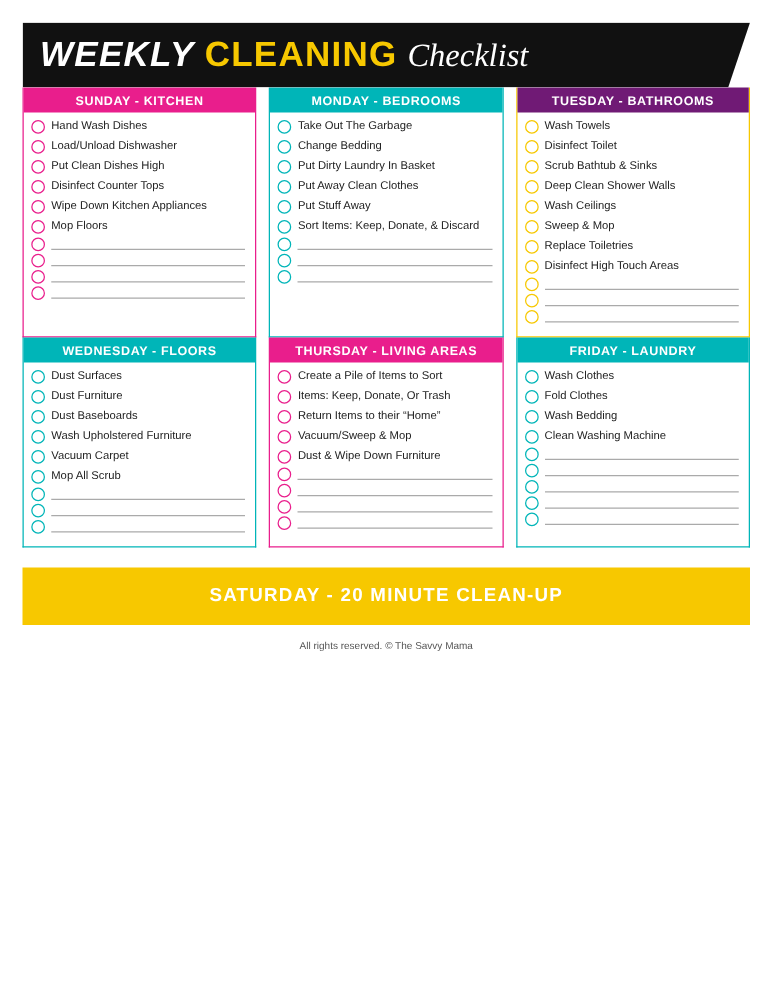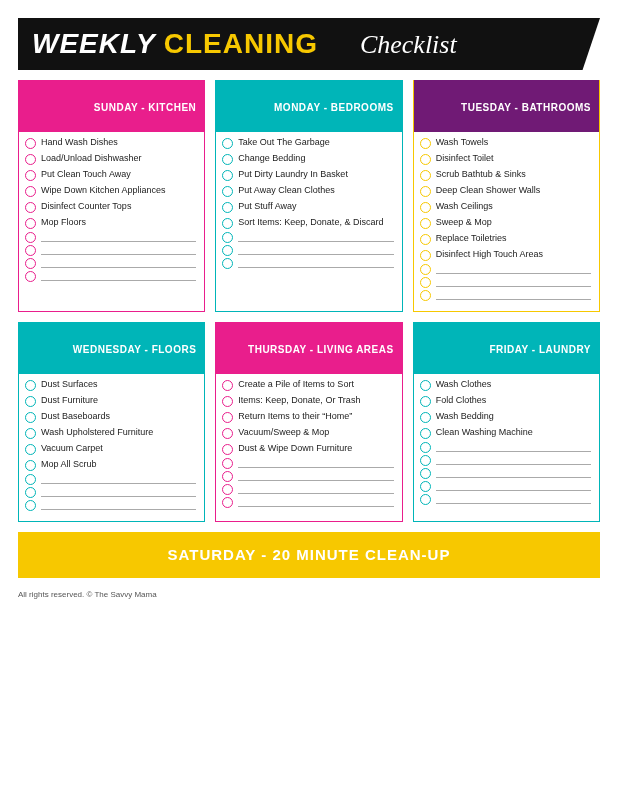--- a/index.html
+++ b/index.html
@@ -12,21 +12,20 @@
       overflow-x: hidden;
     }
 
     .page {
       width: 618px;
       min-height: 800px;
       background: #fff;
       padding: 18px 18px 10px 18px;
       display: flex;
       flex-direction: column;
-      gap: 10px;
     }
 
     
     .header-banner {
       background: #111;
       padding: 10px 18px 10px 14px;
       display: flex;
       align-items: baseline;
       gap: 8px;
       clip-path: polygon(0 0, 100% 0, 97% 100%, 0 100%);
@@ -46,40 +45,39 @@
       text-transform: uppercase;
       letter-spacing: 1px;
     }
     .header-checklist {
       color: #fff;
       font-size: 26px;
       font-weight: 400;
       font-style: italic;
       font-family: 'Georgia', cursive;
       letter-spacing: 0;
-      margin-left: 34px;
     }
 
     
     .grid-row {
       display: grid;
       grid-template-columns: 1fr 1fr 1fr;
       gap: 10px;
     }
 
     
     .card {
       border: 1.5px solid #ddd;
       border-top: none;
       padding-bottom: 6px;
     }
 
     .card-header {
-      padding: 17px 8px;
-      text-align: right;
+      padding: 1px 8px;
+      text-align: center;
     }
     .card-header span {
       color: #fff;
       font-size: 10px;
       font-weight: 900;
       text-transform: uppercase;
       letter-spacing: 0.5px;
     }
 
     .card-body {
@@ -117,34 +115,35 @@
       height: 1px;
       background: #aaa;
       margin-top: 8px;
     }
 
     
     .saturday-banner {
       background: #f7c800;
       padding: 14px 10px;
       text-align: center;
-      margin-top: 0;
+      margin-top: 16px;
     }
     .saturday-banner span {
       color: #fff;
       font-size: 15px;
       font-weight: 900;
       text-transform: uppercase;
       letter-spacing: 1px;
     }
 
     .footer {
+      text-align: center;
       font-size: 8px;
       color: #555;
-      margin-top: 2px;
+      margin-top: 12px;
       padding-bottom: 6px;
     }
 
     
     .bg-pink { background: #e91e8c; }
     .bg-teal { background: #00b5b8; }
     .bg-yellow { background: #701a75; }
     .border-pink { border-color: #e91e8c; }
     .border-teal { border-color: #00b5b8; }
     .border-yellow { border-color: #f7c800; }
@@ -170,29 +169,29 @@
           <div class="checklist-item">
             <div class="circle circle-pink"></div>
             <span class="item-text">Hand Wash Dishes</span>
           </div>
           <div class="checklist-item">
             <div class="circle circle-pink"></div>
             <span class="item-text">Load/Unload Dishwasher</span>
           </div>
           <div class="checklist-item">
             <div class="circle circle-pink"></div>
-            <span class="item-text">Put Clean Touch Away</span>
+            <span class="item-text">Put Clean Dishes High</span>
+          </div>
+          <div class="checklist-item">
+            <div class="circle circle-pink"></div>
+            <span class="item-text">Disinfect Counter Tops</span>
           </div>
           <div class="checklist-item">
             <div class="circle circle-pink"></div>
             <span class="item-text">Wipe Down Kitchen Appliances</span>
-          </div>
-          <div class="checklist-item">
-            <div class="circle circle-pink"></div>
-            <span class="item-text">Disinfect Counter Tops</span>
           </div>
           <div class="checklist-item">
             <div class="circle circle-pink"></div>
             <span class="item-text">Mop Floors</span>
           </div>
           <div class="blank-line">
             <div class="circle circle-pink"></div>
             <div class="blank-line-bar"></div>
           </div>
           <div class="blank-line">

